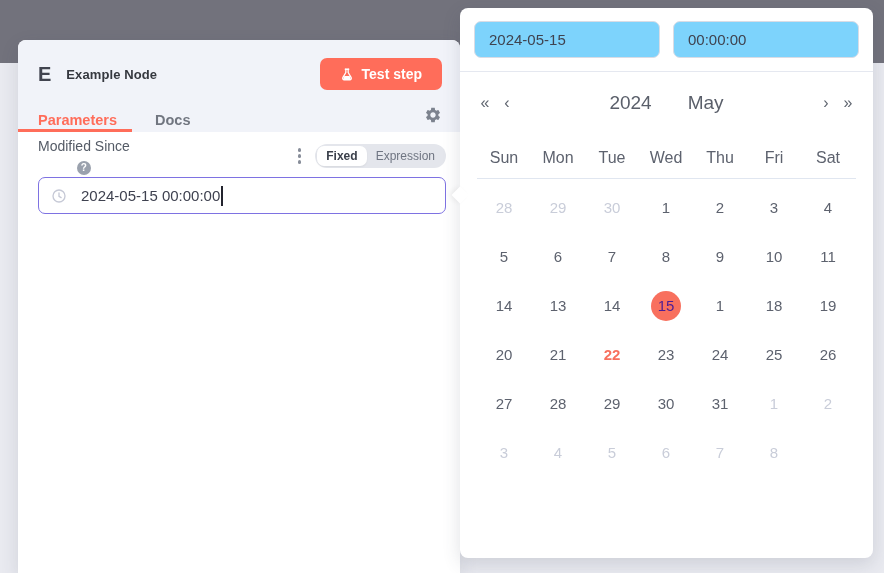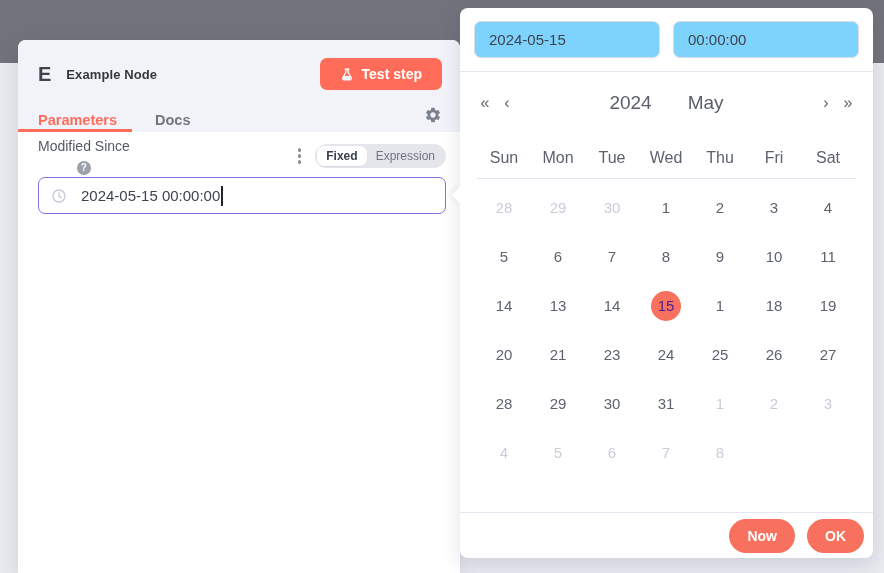--- a/index.html
+++ b/index.html
@@ -231,20 +231,23 @@
         </div>
         <div class="day">
           <span class="dnum">19</span>
         </div>
         <div class="day">
           <span class="dnum">20</span>
         </div>
         <div class="day">
           <span class="dnum">21</span>
         </div>
+        <div class="day today">
+          <span class="dnum">22</span>
+        </div>
         <div class="day">
           <span class="dnum">23</span>
         </div>
         <div class="day">
           <span class="dnum">24</span>
         </div>
         <div class="day">
           <span class="dnum">25</span>
         </div>
         <div class="day">
@@ -283,18 +286,14 @@
         <div class="day muted">
           <span class="dnum">6</span>
         </div>
         <div class="day muted">
           <span class="dnum">7</span>
         </div>
         <div class="day muted">
           <span class="dnum">8</span>
         </div>
       </div>
-    <div class="picker-footer">
-      <button class="pill">Now</button>
-      <button class="pill">OK</button>
-    </div>
   </section>
 </div>
 
 </body></html>

